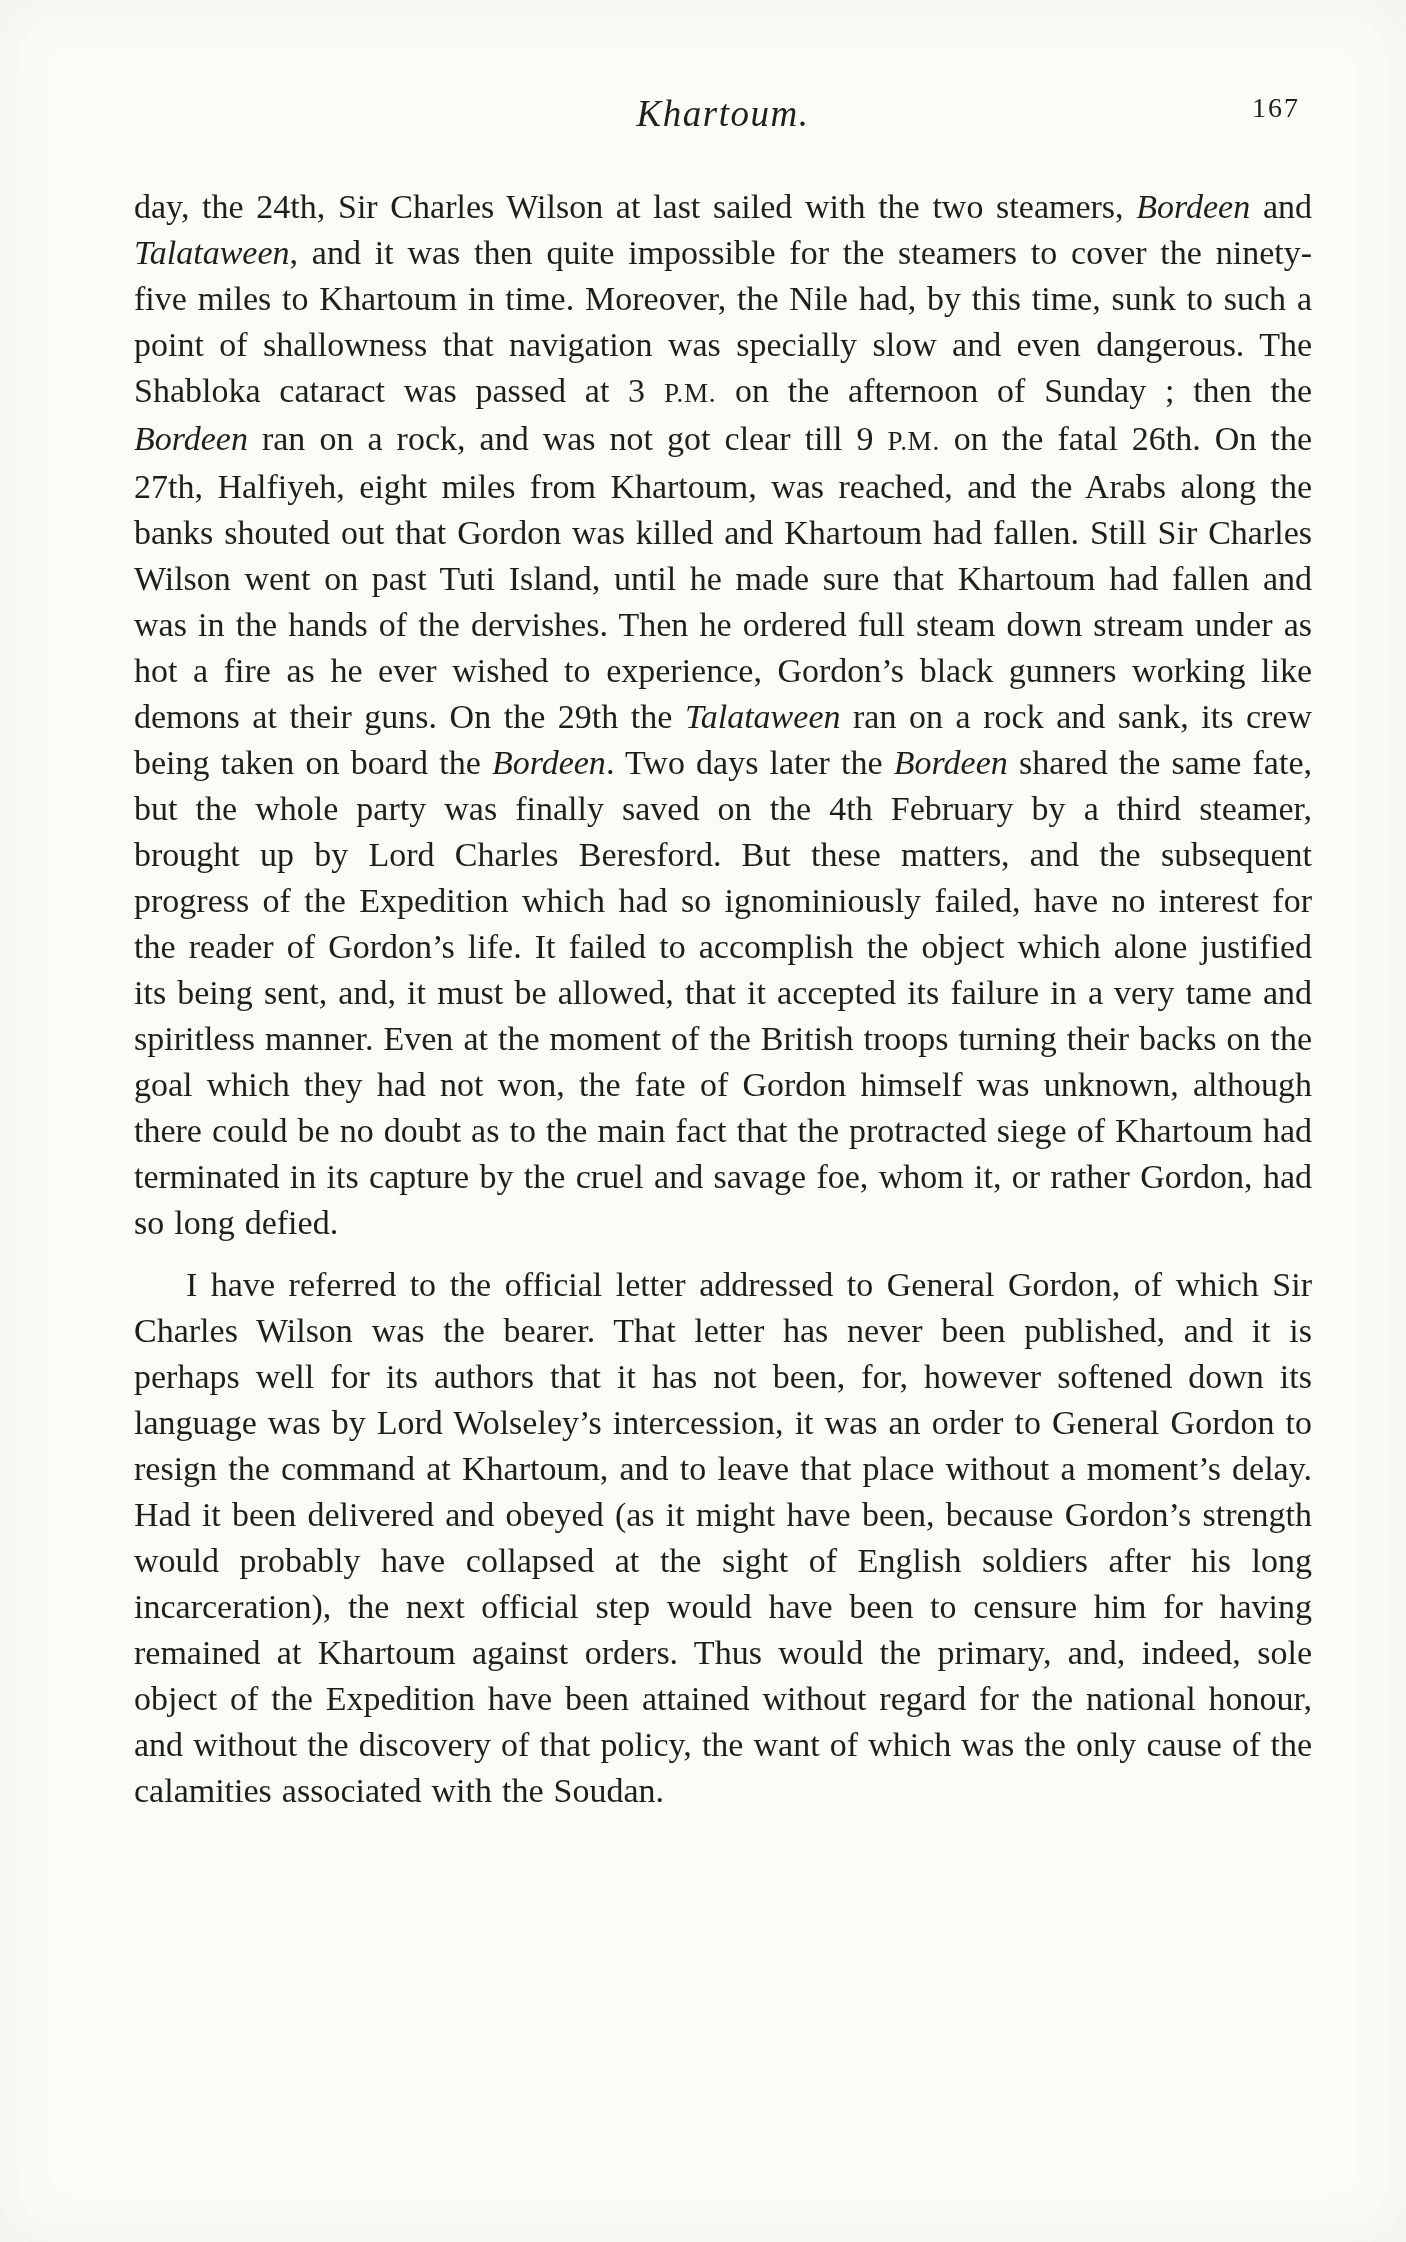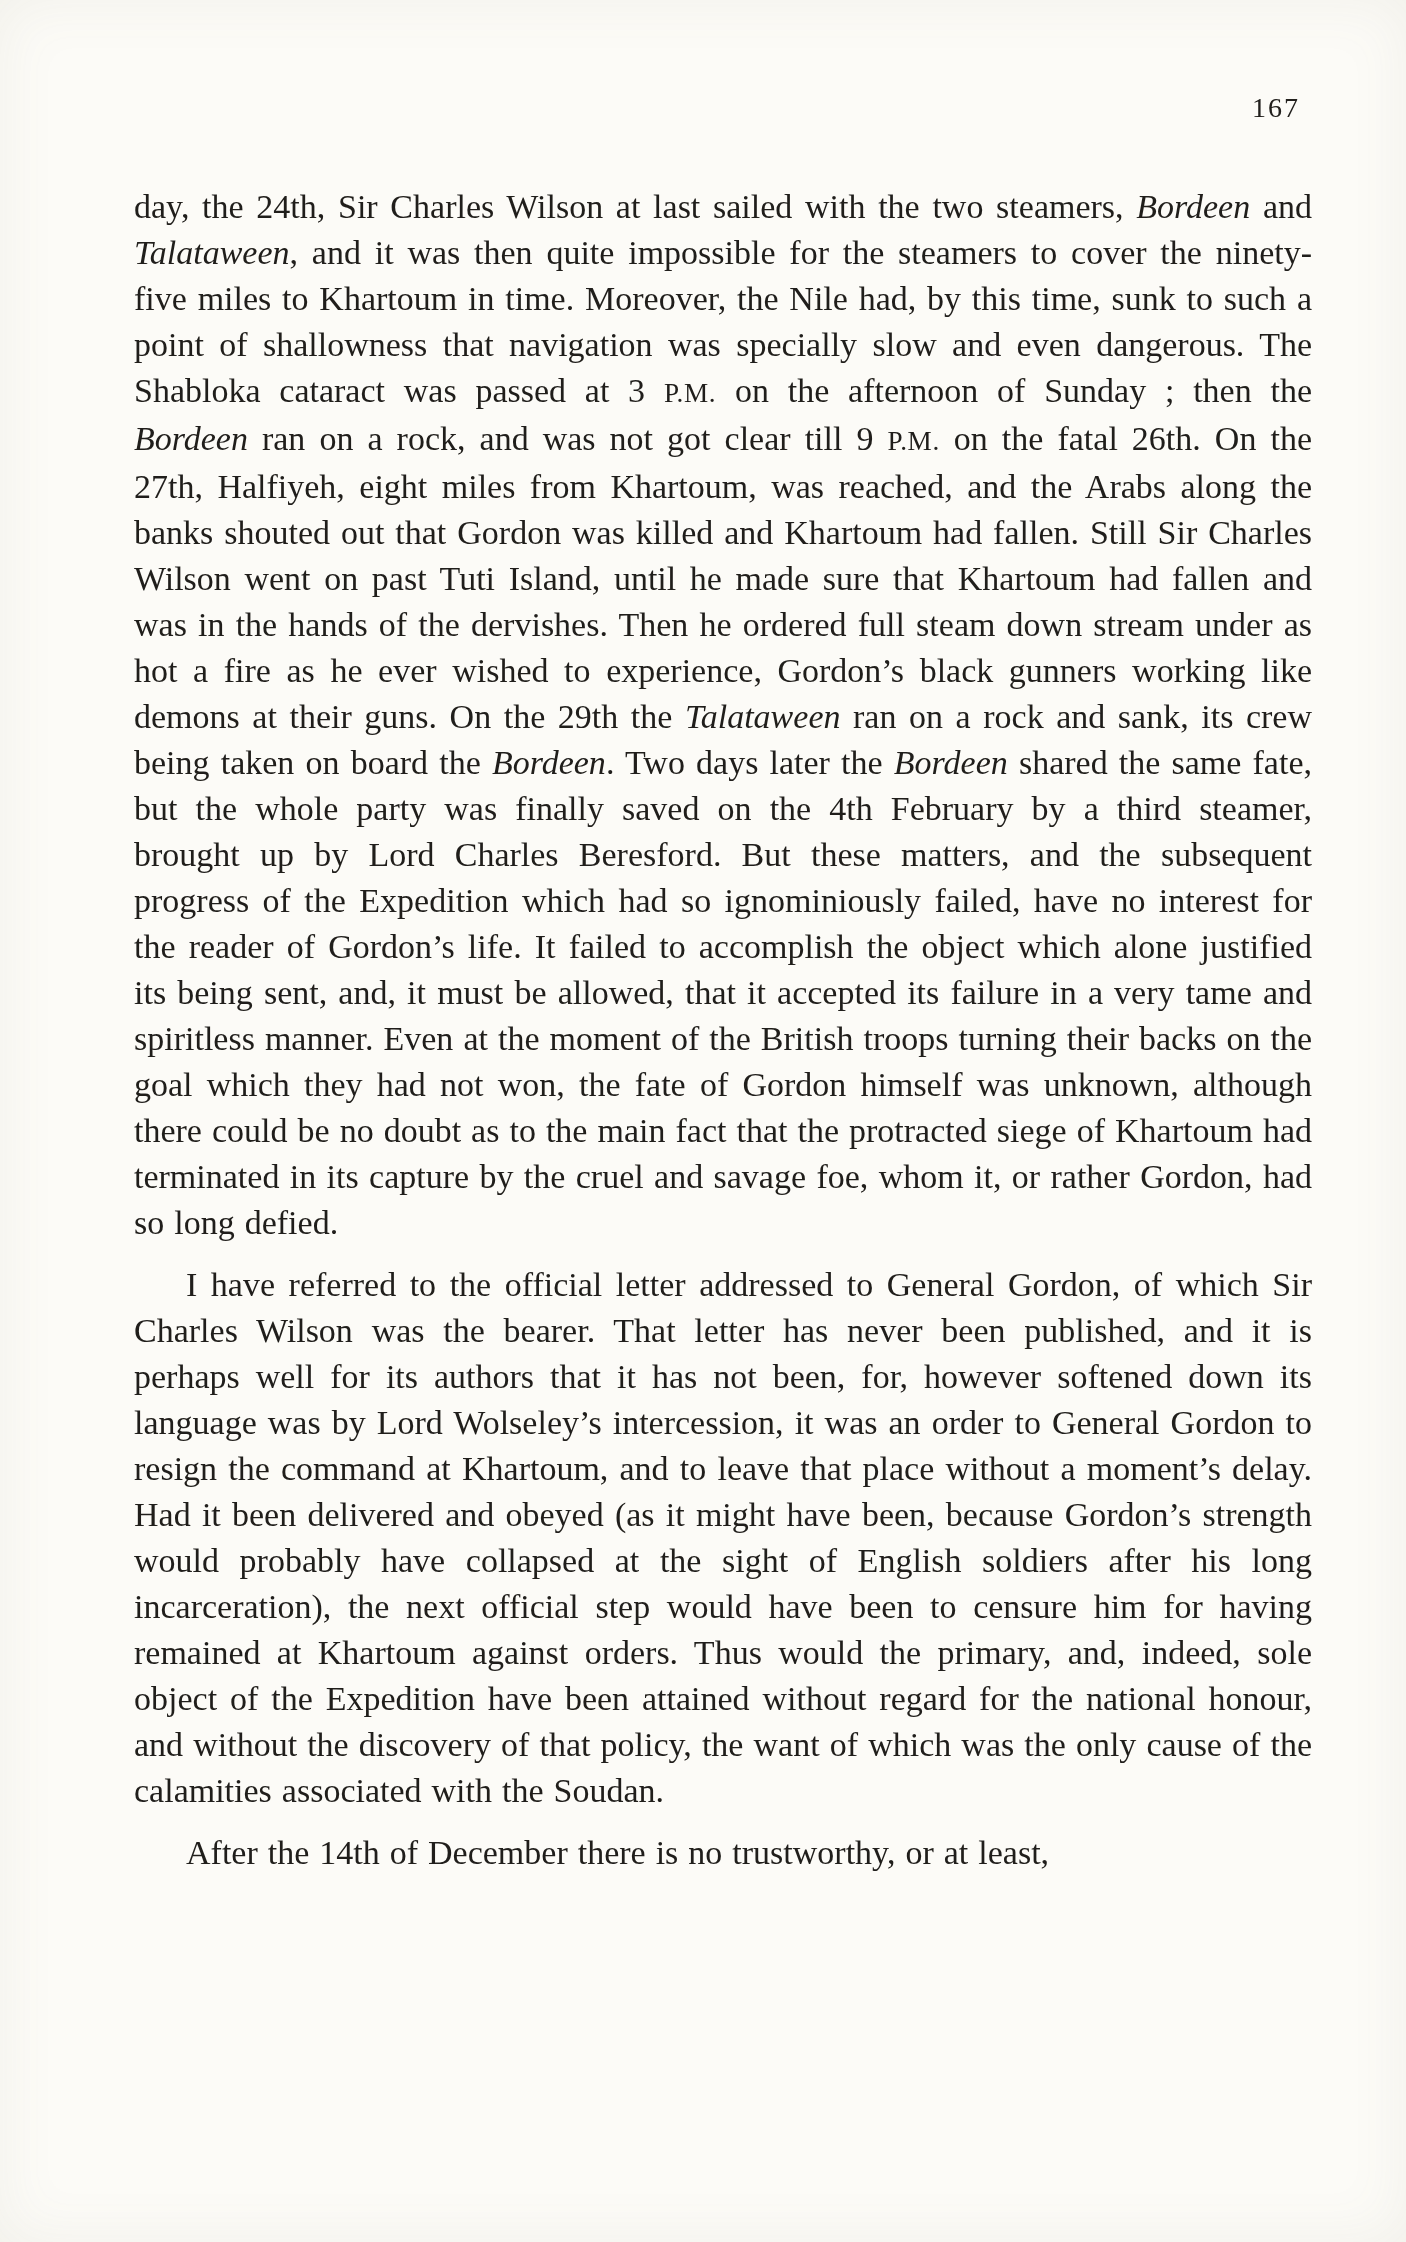--- a/index.html
+++ b/index.html
@@ -68,22 +68,22 @@
     font-size: 0.8em;
     letter-spacing: 0.6px;
   }
 </style>
 </head>
 <body>
 
 <div class="book-page">
 
   <div class="page-header">
+    <div class="page-title">Khartoum.</div>
     <div class="page-number">167</div>
   </div>
 
   <div class="body-text">
       <p class="para"><span>day, the 24th, Sir Charles Wilson at last sailed with the two steamers, </span><span class="italic">Bordeen</span><span> and </span><span class="italic">Talataween</span><span>, and it was then quite impossible for the steamers to cover the ninety-five miles to Khartoum in time. Moreover, the Nile had, by this time, sunk to such a point of shallowness that navigation was specially slow and even dangerous. The Shabloka cataract was passed at 3 </span><span class="smallcaps">P.M.</span><span> on the afternoon of Sunday ; then the </span><span class="italic">Bordeen</span><span> ran on a rock, and was not got clear till 9 </span><span class="smallcaps">P.M.</span><span> on the fatal 26th. On the 27th, Halfiyeh, eight miles from Khartoum, was reached, and the Arabs along the banks shouted out that Gordon was killed and Khartoum had fallen. Still Sir Charles Wilson went on past Tuti Island, until he made sure that Khartoum had fallen and was in the hands of the dervishes. Then he ordered full steam down stream under as hot a fire as he ever wished to experience, Gordon’s black gunners working like demons at their guns. On the 29th the </span><span class="italic">Talataween</span><span> ran on a rock and sank, its crew being taken on board the </span><span class="italic">Bordeen</span><span>. Two days later the </span><span class="italic">Bordeen</span><span> shared the same fate, but the whole party was finally saved on the 4th February by a third steamer, brought up by Lord Charles Beresford. But these matters, and the subsequent progress of the Expedition which had so ignominiously failed, have no interest for the reader of Gordon’s life. It failed to accomplish the object which alone justified its being sent, and, it must be allowed, that it accepted its failure in a very tame and spiritless manner. Even at the moment of the British troops turning their backs on the goal which they had not won, the fate of Gordon himself was unknown, although there could be no doubt as to the main fact that the protracted siege of Khartoum had terminated in its capture by the cruel and savage foe, whom it, or rather Gordon, had so long defied.</span></p>
       <p class="para indent"><span>I have referred to the official letter addressed to General Gordon, of which Sir Charles Wilson was the bearer. That letter has never been published, and it is perhaps well for its authors that it has not been, for, however softened down its language was by Lord Wolseley’s intercession, it was an order to General Gordon to resign the command at Khartoum, and to leave that place without a moment’s delay. Had it been delivered and obeyed (as it might have been, because Gordon’s strength would probably have collapsed at the sight of English soldiers after his long incarceration), the next official step would have been to censure him for having remained at Khartoum against orders. Thus would the primary, and, indeed, sole object of the Expedition have been attained without regard for the national honour, and without the discovery of that policy, the want of which was the only cause of the calamities associated with the Soudan.</span></p>
-      <p class="para indent"><span>After the 14th of December there is no trustworthy, or at least,</span></p>
     </div>
 
 </div>
 
 </body></html>

